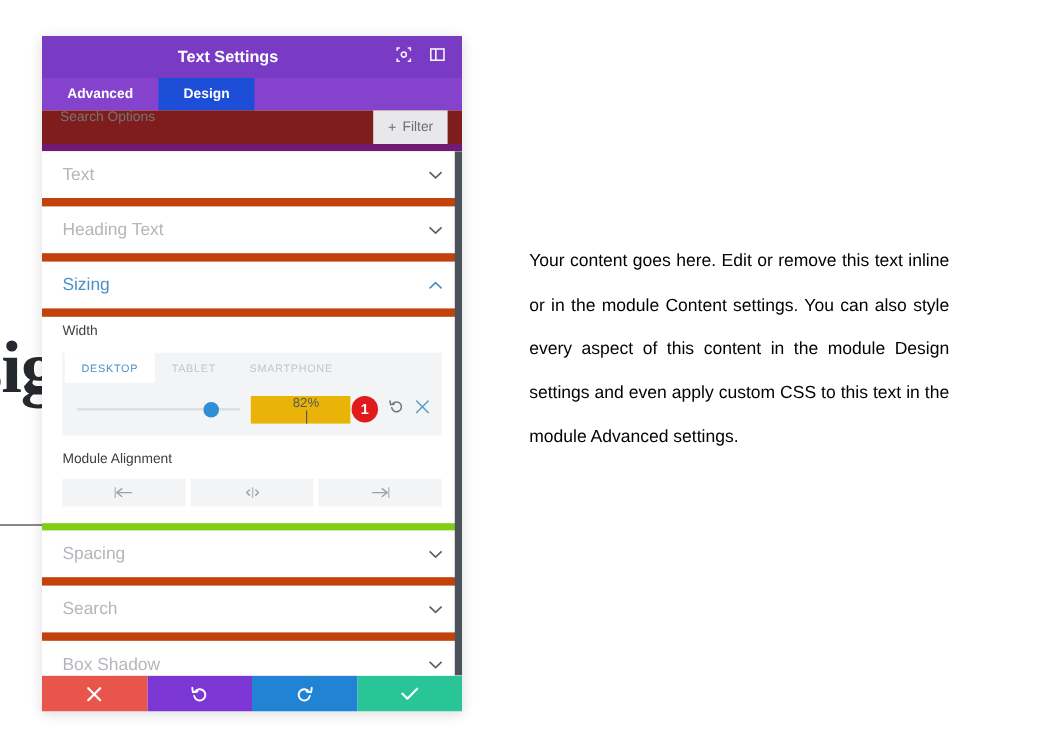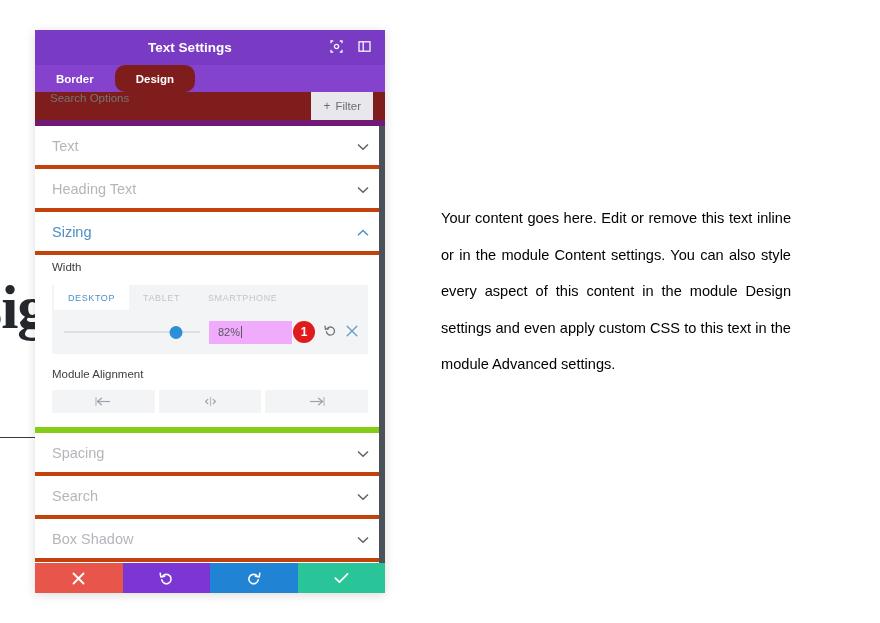--- a/index.html
+++ b/index.html
@@ -89,21 +89,21 @@
   }
   .tab {
     color: #fff;
     font-size: 11.5px;
     font-weight: 700;
     display: flex;
     align-items: center;
     padding: 0 21px;
     cursor: pointer;
   }
-  .tab.active { background: #7f1d1d; border-radius: 10px; }
+  .tab.active { background: #1d4ed8; }
 
   .search-bar {
     background: #7f1d1d;
     height: 28px;
     display: flex;
     align-items: flex-start;
     padding-left: 15px;
     border-bottom: 6px solid #701a75;
     flex: none;
     position: relative;
@@ -145,21 +145,21 @@
     bottom: 0;
     width: 6px;
     background: #4b5159;
   }
 
   .section-row {
     height: 39px;
     display: flex;
     align-items: center;
     padding: 0 16px 0 17px;
-    border-bottom: 4px solid #c2410c;
+    border-bottom: 7px solid #c2410c;
     cursor: pointer;
   }
   .section-label {
     flex: 1;
     font-size: 14.5px;
     color: #b3b6bb;
   }
   .section-row.open .section-label { color: #4a90c4; }
   .chev { display: block; }
 
@@ -218,27 +218,28 @@
     position: absolute;
     width: 13px;
     height: 13px;
     border-radius: 50%;
     background: #2f8fd6;
     transform: translateX(-50%);
   }
   .value-box {
     width: 74px;
     height: 23px;
-    background: #f0abfc;
+    background: #eab308;
     display: flex;
     align-items: center;
     padding-left: 9px;
     font-size: 11px;
     color: #55595e;
     position: relative;
+    flex-direction: column;
   }
   .caret {
     display: inline-block;
     width: 1px;
     height: 12px;
     background: #55595e;
     margin-left: 1px;
   }
   .badge-1 {
     width: 22px;
@@ -305,21 +306,21 @@
       <span class="hdr-icon">
         <svg width="13" height="13" viewBox="0 0 13 13">
           <rect x="1" y="1.8" width="11" height="9.4" fill="none" stroke="#ffffff" stroke-width="1.3"></rect>
           <line x1="5.2" y1="1.8" x2="5.2" y2="11.2" stroke="#ffffff" stroke-width="1.3"></line>
         </svg>
       </span>
     </div>
   </div>
 
   <div class="tabs-bar">
-    <div class="tab">Border</div>
+    <div class="tab">Advanced</div>
     <div class="tab active">Design</div>
   </div>
 
   <div class="search-bar">
     <input class="search-input" type="text" placeholder="Search Options" style="">
     <div class="filter-btn">
       <span class="filter-plus">+</span>
       <span>Filter</span>
     </div>
   </div>

